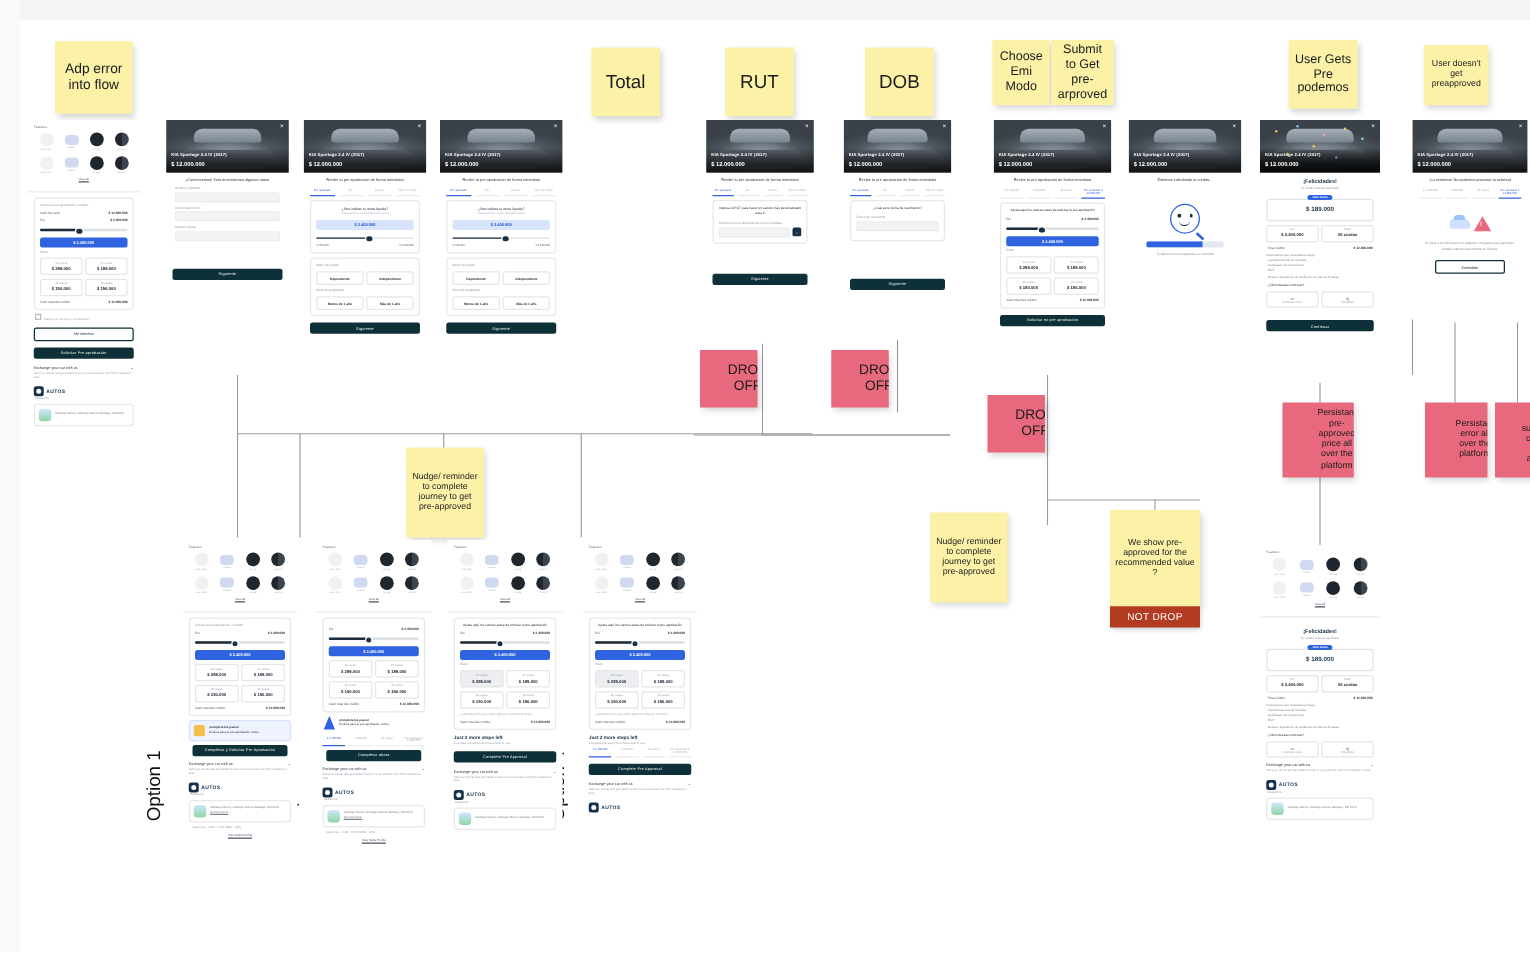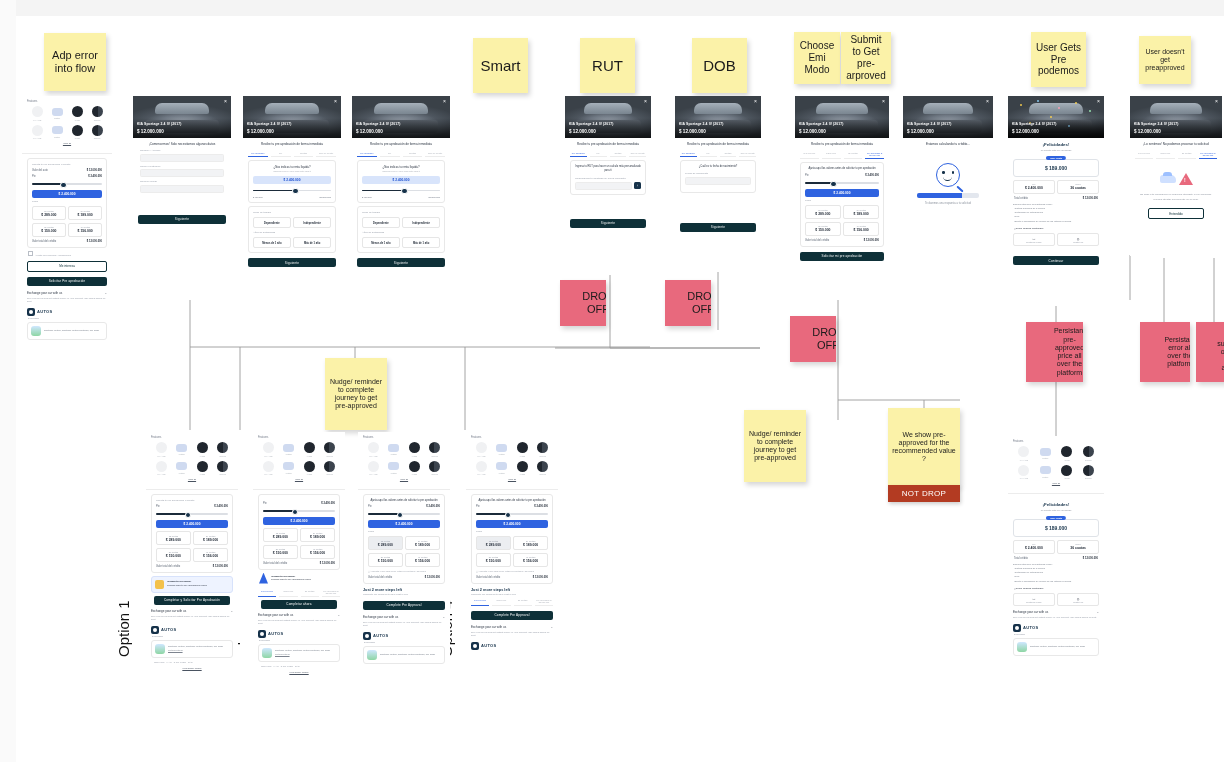--- a/index.html
+++ b/index.html
@@ -189,21 +189,21 @@
 
     <path d="M1164 258 L1164 322"></path>
     <path d="M1214 258 L1214 322"></path>
 
     <path d="M555 348 L760 348"></path>
     <path d="M1130 255 L1130 300"></path>
   </svg>
 
   <div id="stickies">
       <div class="sticky yellow" style="left: 44px; top: 33px; width: 62px; height: 58px; font-size: 11px; background: rgb(251, 242, 168);">Adp error into flow</div>
-      <div class="sticky yellow" style="left: 473px; top: 38px; width: 55px; height: 55px; font-size: 15px; background: rgb(251, 242, 168);">Smart</div>
+      <div class="sticky yellow" style="left: 473px; top: 38px; width: 55px; height: 55px; font-size: 15px; background: rgb(251, 242, 168);">Total</div>
       <div class="sticky yellow" style="left: 580px; top: 38px; width: 55px; height: 55px; font-size: 15px; background: rgb(251, 242, 168);">RUT</div>
       <div class="sticky yellow" style="left: 692px; top: 38px; width: 55px; height: 55px; font-size: 15px; background: rgb(251, 242, 168);">DOB</div>
       <div class="sticky yellow" style="left: 794px; top: 32px; width: 46px; height: 52px; font-size: 10px; background: rgb(251, 242, 168);">Choose Emi Modo</div>
       <div class="sticky yellow" style="left: 841px; top: 32px; width: 50px; height: 52px; font-size: 10px; background: rgb(251, 242, 168);">Submit to Get pre-arproved</div>
       <div class="sticky yellow" style="left: 1031px; top: 32px; width: 55px; height: 55px; font-size: 10px; background: rgb(251, 242, 168);">User Gets Pre podemos</div>
       <div class="sticky yellow" style="left: 1139px; top: 36px; width: 52px; height: 48px; font-size: 7px; background: rgb(251, 242, 168);">User doesn't get preapproved</div>
       <div class="sticky yellow" style="left: 325px; top: 358px; width: 62px; height: 72px; font-size: 7px; background: rgb(251, 242, 168);">Nudge/ reminder to complete journey to get pre-approved</div>
       <div class="sticky yellow" style="left: 744px; top: 410px; width: 62px; height: 72px; font-size: 7px; background: rgb(251, 242, 168);">Nudge/ reminder to complete journey to get pre-approved</div>
       <div class="sticky yellow" style="left: 888px; top: 408px; width: 72px; height: 78px; font-size: 7px; background: rgb(251, 242, 168);">We show pre-approved for the recommended value ?</div>
       <div class="sticky pink" style="left: 560px; top: 280px; width: 46px; height: 46px; font-size: 11px; background: rgb(232, 105, 125);">DROP OFF</div>

